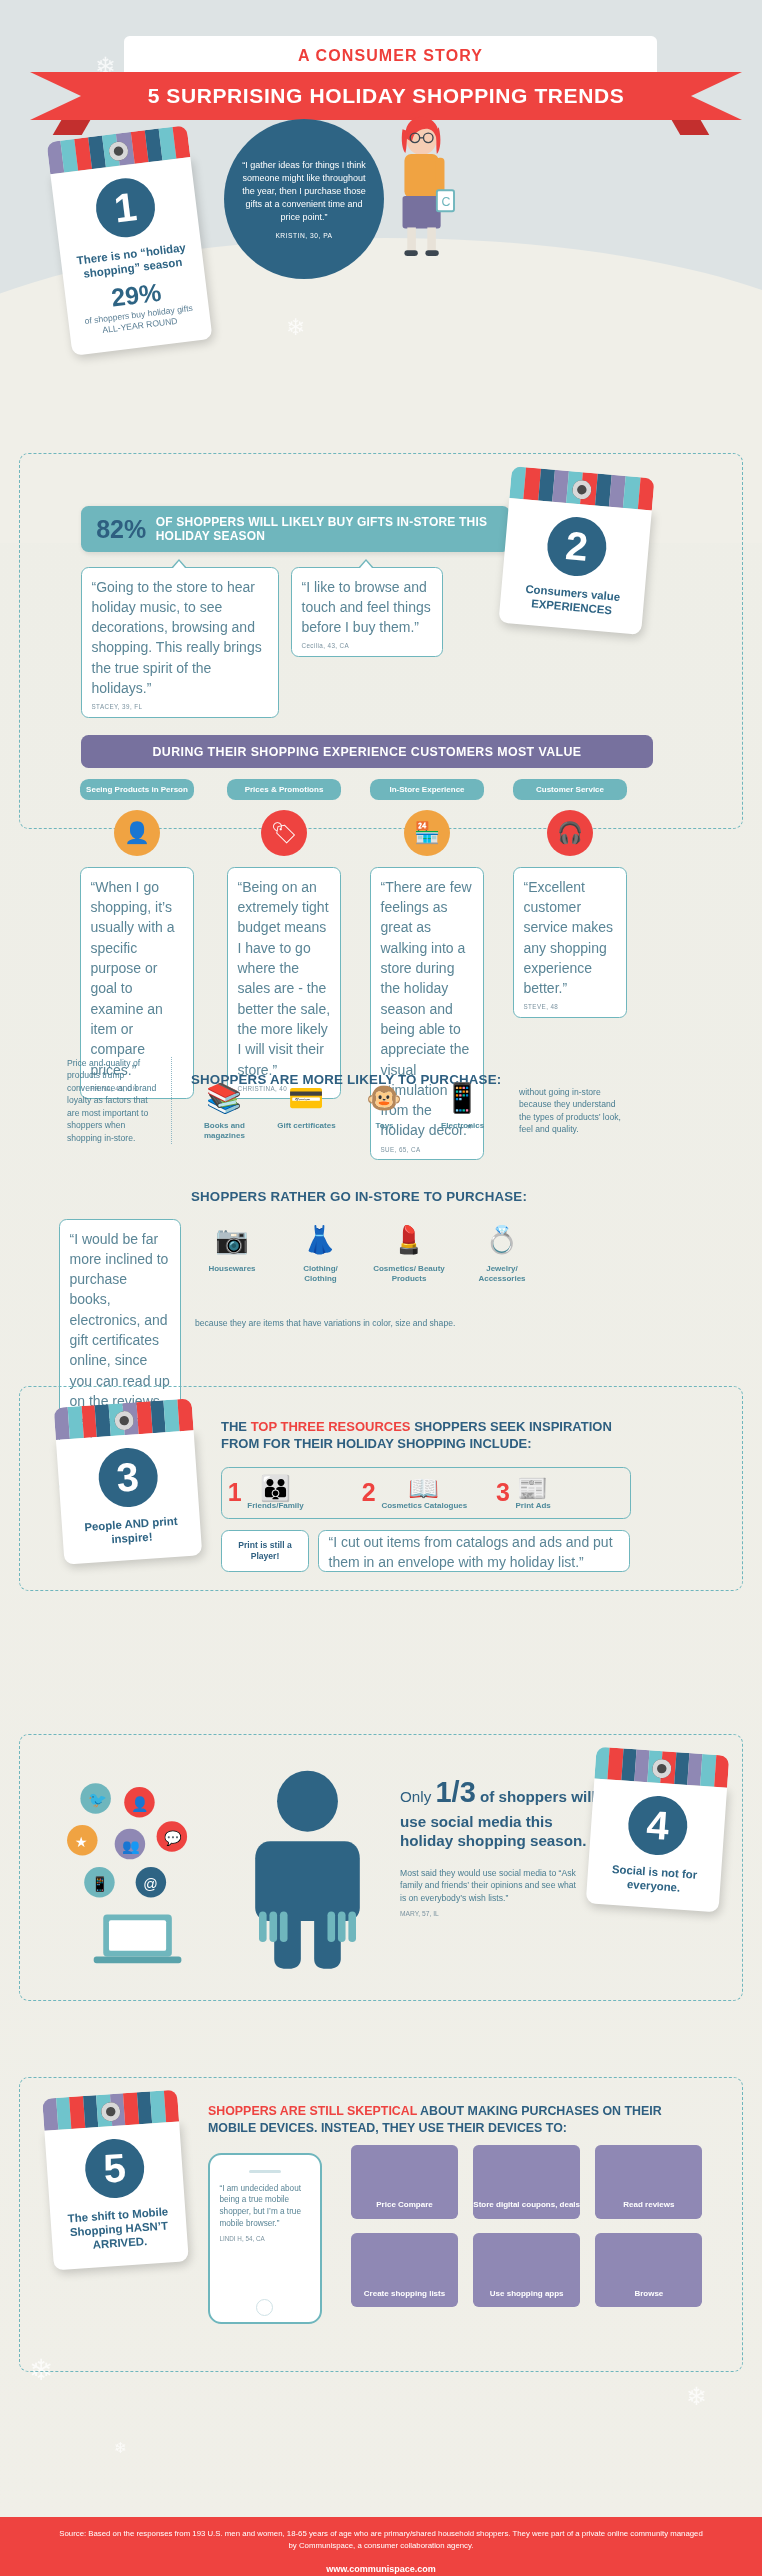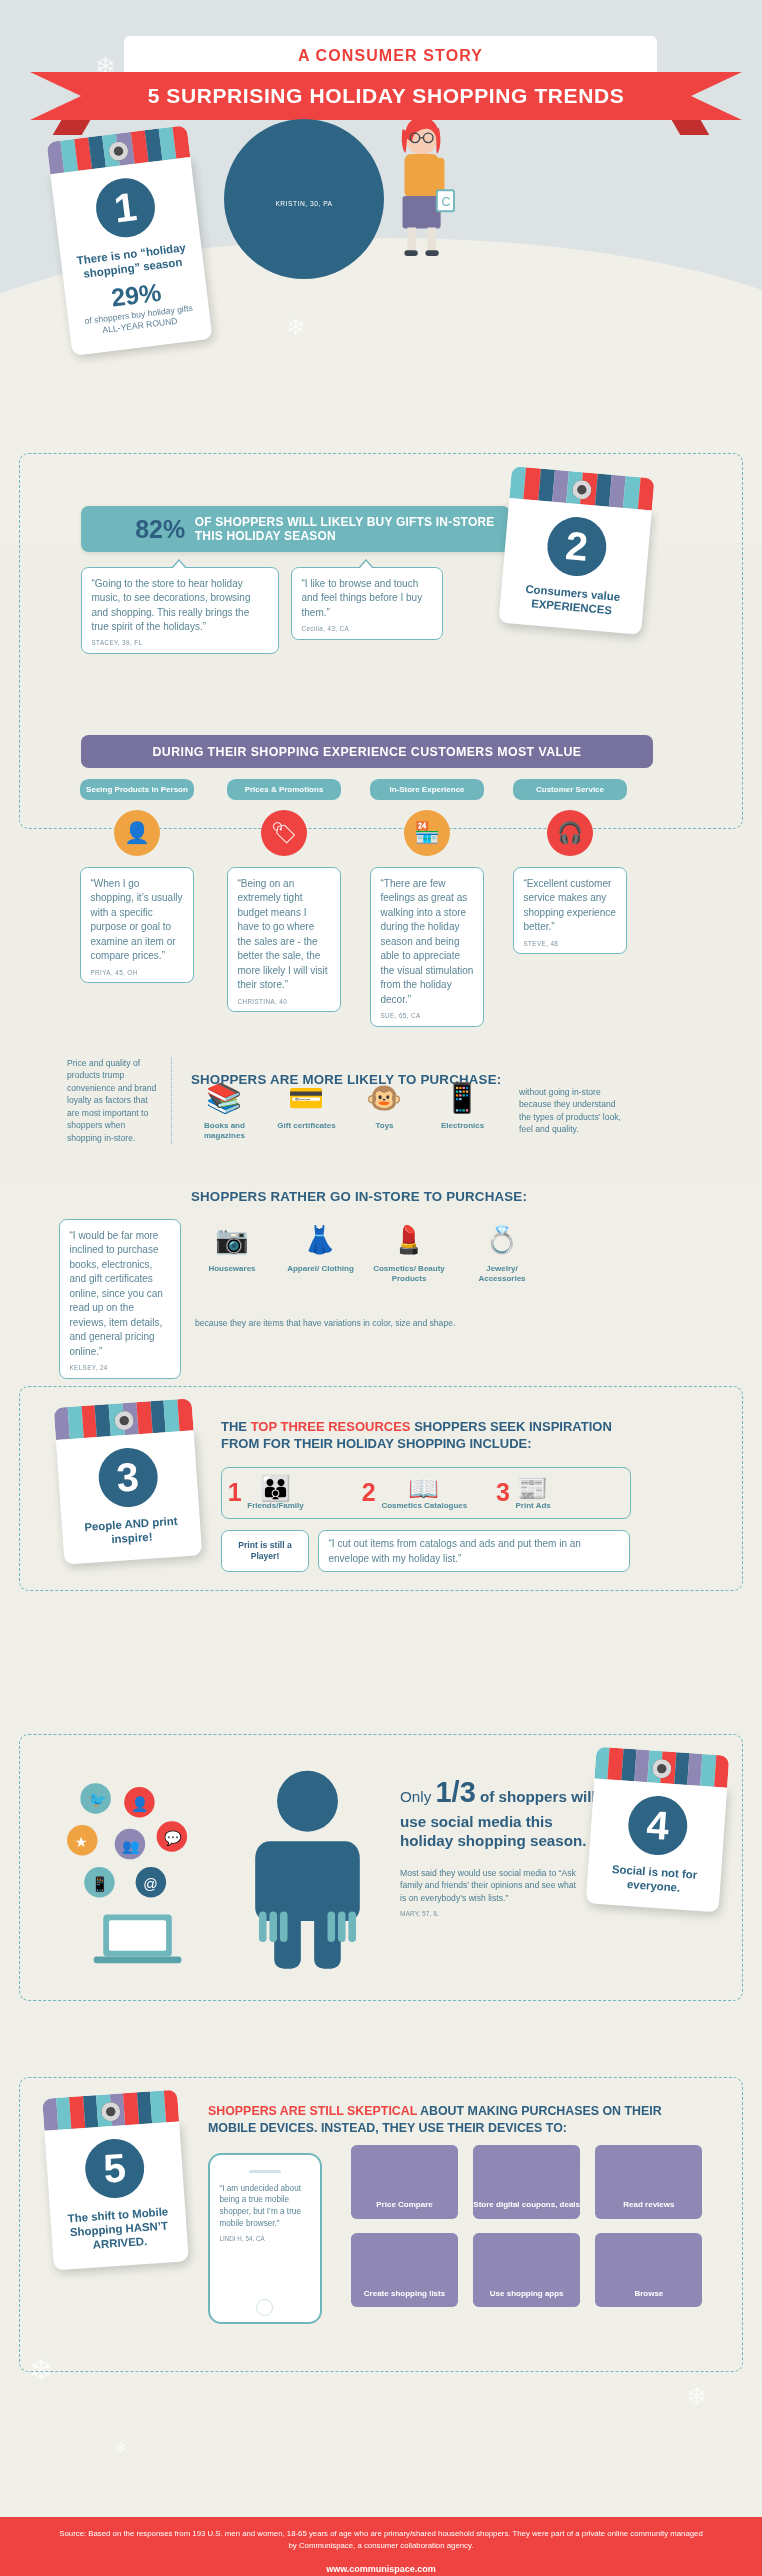--- a/index.html
+++ b/index.html
@@ -81,28 +81,28 @@
     display:flex;flex-direction:column;align-items:center;justify-content:center;
     text-align:center; padding:17px;
   }
   .circle-quote .q{ font-size:9px; line-height:1.45; }
   .circle-quote .who{ font-size:6.7px; margin-top:8.6px; letter-spacing:0.5px; }
 
   .tealbar{
     background:#6fb6bd; border-radius:7.6px; color:#fff; display:flex;
     align-items:center; padding:8.6px 15.2px; box-shadow:1px 1.9px 4.8px rgba(0,0,0,.1);
   }
-  .tealbar .big{ font-size:25px; font-weight:bold; color:#2e5f80; margin-right:9.5px;margin-left:39px;}
+  .tealbar .big{ font-size:25px; font-weight:bold; color:#2e5f80; margin-right:9.5px;}
   .tealbar .txt{ font-size:12px; font-weight:bold; line-height:1.2; letter-spacing:0.2px;}
 
   .qbox{
     border:1.9px solid #6fb6bd; border-radius:7.6px; background:#fff;
     padding:8.6px 9.5px 6.7px; position:relative;
   }
-  .qbox .q{ color:#5a8596; font-size:10px; line-height:1.45; }
+  .qbox .q{ color:#5a8596; font-size:14px; line-height:1.45; }
   .qbox .who{ color:#7b93a0; font-size:6.3px; margin-top:4.8px; letter-spacing:0.4px;}
   .qbox.nub:before{
     content:""; position:absolute; top:-9.5px; left:50%; margin-left:-8.6px;
     border-left:8.6px solid transparent;border-right:8.6px solid transparent;
     border-bottom:9.5px solid #6fb6bd;
   }
   .qbox.nub:after{
     content:""; position:absolute; top:-6.7px; left:50%; margin-left:-6.7px;
     border-left:6.7px solid transparent;border-right:6.7px solid transparent;
     border-bottom:7.6px solid #fff;
@@ -180,20 +180,21 @@
     </div>
     <div class="body">
       <div class="num">1</div>
       <div class="t1">There is no “holiday shopping” season</div>
       <div class="pct">29%</div>
       <div class="t2">of shoppers buy holiday gifts ALL-YEAR ROUND</div>
     </div>
   </div>
 
   <div class="circle-quote" style="left:224px;top:119px;width:160px;height:160px;">
+    <div class="q">“I gather ideas for things I think someone might like throughout the year, then I purchase those gifts at a convenient time and price point.”</div>
     <div class="who">KRISTIN, 30, PA</div>
   </div>
 
   <div class="person" style="left:389px;top:114px;width:69px;height:143px;">
     <svg width="69" height="143" viewBox="0 0 72 150">
       <ellipse cx="34" cy="26" rx="16" ry="17" fill="#f6cdb4"></ellipse>
       <path d="M17 22c0-13 9-19 17-19s18 6 18 19c0 4-2 6-2 6s-1-10-8-12c-6-2-12 2-15 5-2 2-3 8-3 8s-7-2-7-7z" fill="#ee4340"></path>
       <path d="M14 16c-2 12 0 22 3 25 2-7 1-18 3-23z" fill="#ee4340"></path>
       <path d="M52 14c3 12 2 24-2 28-1-8 0-20-1-24z" fill="#ee4340"></path>
       <circle cx="27" cy="25" r="5" fill="none" stroke="#3b4650" stroke-width="1.4"></circle>
@@ -316,21 +317,21 @@
     <div class="who">KELSEY, 24</div>
   </div>
 
   <div style="position:absolute;left:195px;top:1224px;width:400px;display:flex;gap:17px;">
     <div style="width:74px;">
       <div style="height:40px;color:#6fb6bd;font-size:27px;text-align:center;">📷</div>
       <div class="ico-lbl">Housewares</div>
     </div>
     <div style="width:69px;">
       <div style="height:40px;color:#6fb6bd;font-size:27px;text-align:center;">👗</div>
-      <div class="ico-lbl">Apparel/ Clothing</div>
+      <div class="ico-lbl">Clothing/ Clothing</div>
     </div>
     <div style="width:74px;">
       <div style="height:40px;color:#6fb6bd;font-size:27px;text-align:center;">💄</div>
       <div class="ico-lbl">Cosmetics/ Beauty Products</div>
     </div>
     <div style="width:78px;">
       <div style="height:40px;color:#6fb6bd;font-size:27px;text-align:center;">💍</div>
       <div class="ico-lbl">Jewelry/ Accessories</div>
     </div>
   </div>

